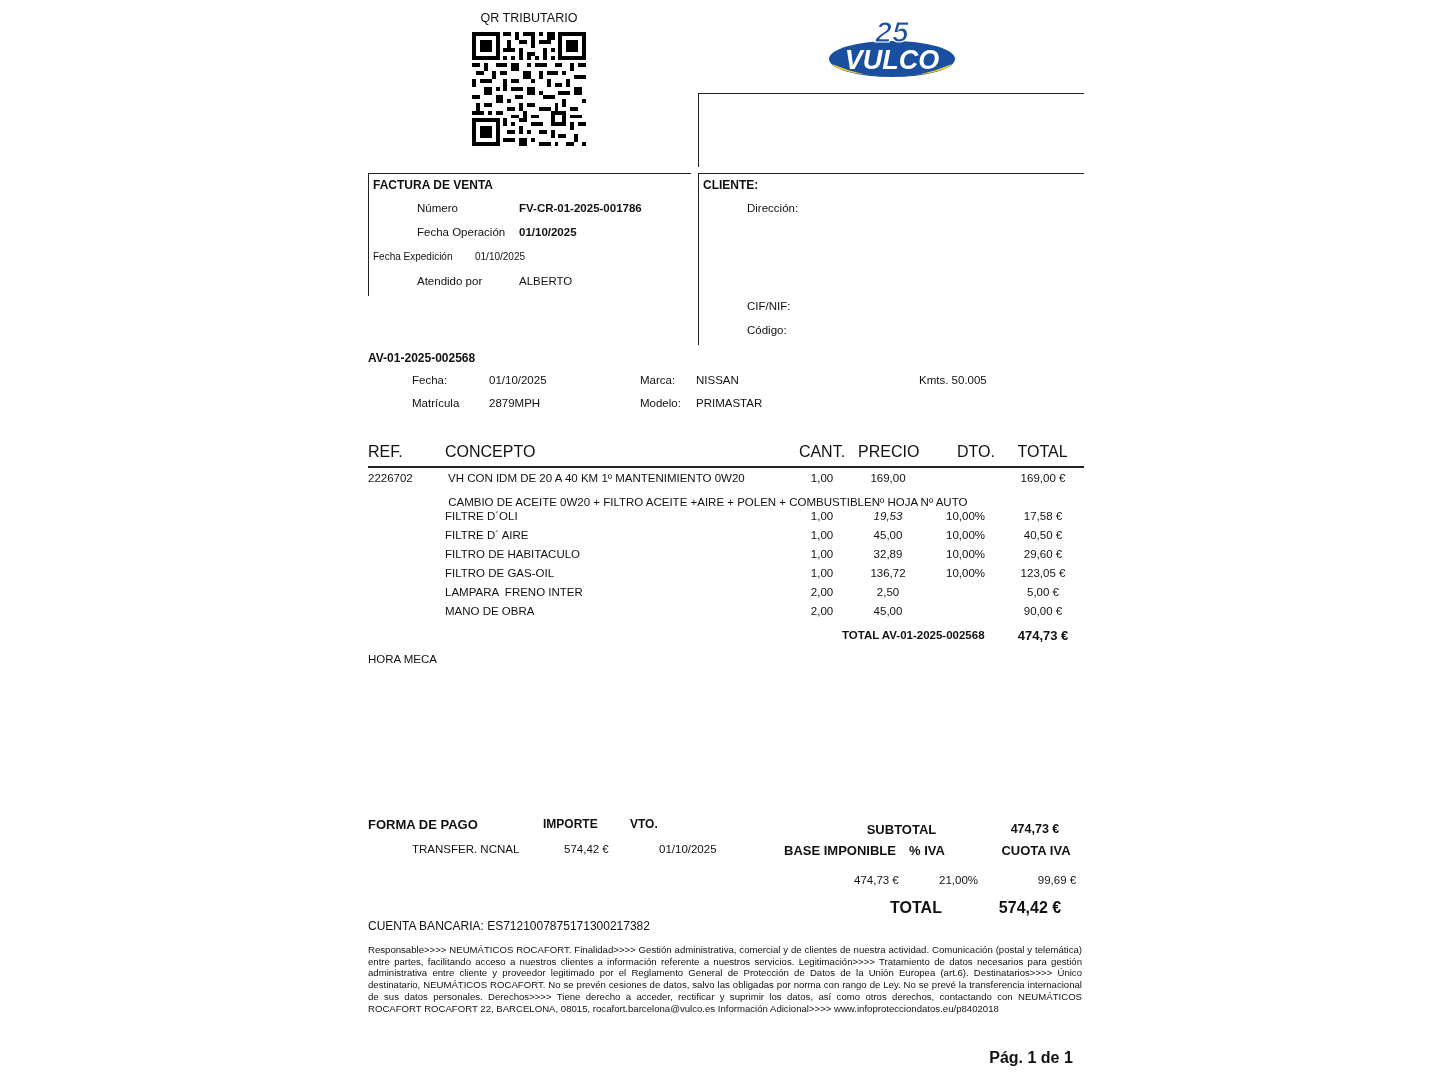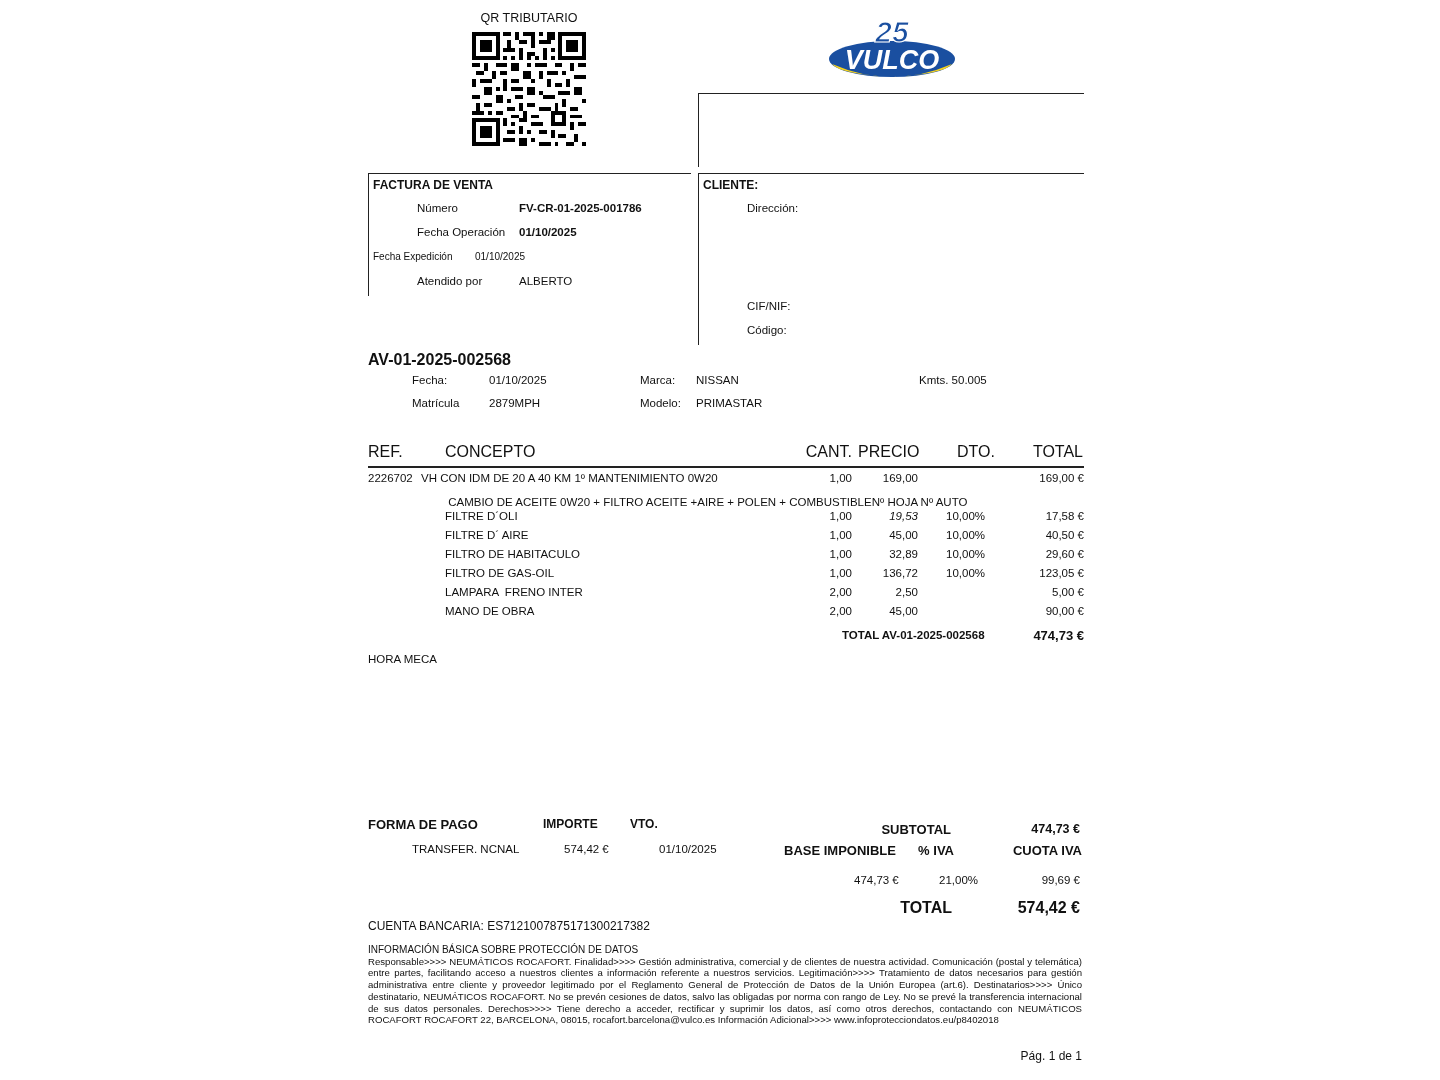--- a/index.html
+++ b/index.html
@@ -1,20 +1,20 @@
 <!DOCTYPE html>
 <html><head>
   <meta charset="utf-8">
   <style>
     * { box-sizing: border-box; margin: 0; padding: 0; }
     html, body { width: 1440px; height: 1080px; background: #ffffff; overflow: hidden; }
     body { position: relative; font-family: "Liberation Sans", "DejaVu Sans", sans-serif; color: #111; font-size: 12px; }
     .abs { position: absolute; white-space: nowrap; }
     .b { font-weight: bold; }
-    .r { text-align: right; }
+    .r { text-align: center; }
     .line-h { position: absolute; height: 1px; background: #222; }
     .line-v { position: absolute; width: 1px; background: #222; }
 
     
     .qr-title { left: 473px; top: 11px; width: 112px; text-align: center; font-size: 12.5px; }
     .qr { position: absolute; left: 472px; top: 32px; width: 114px; height: 114px; }
 
     
     .logo { position: absolute; left: 824px; top: 10px; width: 136px; height: 72px; }
 
@@ -175,21 +175,21 @@
 </div>
 
 <div>
   <div class="abs b" style="left:703px; top:178px; font-size:12px;">CLIENTE:</div>
   <div class="abs fv-label" style="left:703px; top:202px;">Dirección:</div>
   <div class="abs fv-label" style="left:703px; top:300px;">CIF/NIF:</div>
   <div class="abs fv-label" style="left:703px; top:324px;">Código:</div>
 </div>
 
 <div>
-  <div class="abs b" style="left:368px; top:351px; font-size:16px;">AV-01-2025-002568</div>
+  <div class="abs b" style="left:368px; top:351px; font-size:12px;">AV-01-2025-002568</div>
 
   <div class="abs fv-label" style="left:368px; top:374px;">Fecha:</div>
   <div class="abs fv-label" style="left:445px; top:374px;">01/10/2025</div>
   <div class="abs fv-label" style="left:596px; top:374px;">Marca:</div>
   <div class="abs fv-label" style="left:652px; top:374px;">NISSAN</div>
   <div class="abs fv-label" style="left:875px; top:374px;">Kmts. 50.005</div>
 
   <div class="abs fv-label" style="left:368px; top:397px;">Matrícula</div>
   <div class="abs fv-label" style="left:445px; top:397px;">2879MPH</div>
   <div class="abs fv-label" style="left:596px; top:397px;">Modelo:</div>
@@ -202,21 +202,21 @@
     <div class="abs th" style="left:445px;">CONCEPTO</div>
     <div class="abs th r" style="left:792px; width:60px;">CANT.</div>
     <div class="abs th r" style="left:858px; width:60px;">PRECIO</div>
     <div class="abs th" style="left:957px;">DTO.</div>
     <div class="abs th r" style="left:1002px; width:81px;">TOTAL</div>
   </div>
   <div class="line-h" style="left:368px; top:466px; width:716px; height:1.5px;"></div>
 
   <div>
     <div class="abs row" style="left:368px; top:472px;">2226702</div>
-    <div class="abs row" style="left:421px; top:472px;">VH CON IDM DE 20 A 40 KM 1º MANTENIMIENTO 0W20</div>
+    <div class="abs row" style="left:448px; top:472px;">VH CON IDM DE 20 A 40 KM 1º MANTENIMIENTO 0W20</div>
     <div class="abs row r" style="left:792px; top:472px; width:60px;">1,00</div>
     <div class="abs row r" style="left:858px; top:472px; width:60px;">169,00</div>
     <div class="abs row r" style="left:1002px; top:472px; width:82px;">169,00 €</div>
     <div class="abs row" style="left:445px; top:496px; white-space:pre;"> CAMBIO DE ACEITE 0W20 + FILTRO ACEITE +AIRE + POLEN + COMBUSTIBLENº HOJA Nº AUTO</div>
   </div>
 
   <div>
     <div class="abs row" style="left:445px; top:510px;">FILTRE D´OLI</div>
     <div class="abs row r" style="left:792px; top:510px; width:60px;">1,00</div>
     <div class="abs row r" style="left:858px; top:510px; width:60px;font-style:italic;">19,53</div>
@@ -289,17 +289,16 @@
 
   <div class="abs fv-label r" style="left:810px; top:874px; width:80px;">474,73 €</div>
   <div class="abs fv-label r" style="left:895px; top:874px; width:57px;">21,00%</div>
   <div class="abs fv-label r" style="left:990px; top:874px; width:90px;">99,69 €</div>
 
   <div class="abs b r" style="left:880px; top:899px; width:72px; font-size:16px;">TOTAL</div>
   <div class="abs b r" style="left:980px; top:899px; width:100px; font-size:16px;">574,42 €</div>
 </div>
 
 <div class="legal">
-  <div class="legal-title">INFORMACIÓN BÁSICA SOBRE PROTECCIÓN DE DATOS</div>
   <div class="legal-body">Responsable&gt;&gt;&gt;&gt; NEUMÁTICOS ROCAFORT. Finalidad&gt;&gt;&gt;&gt; Gestión administrativa, comercial y de clientes de nuestra actividad. Comunicación (postal y telemática) entre partes, facilitando acceso a nuestros clientes a información referente a nuestros servicios. Legitimación&gt;&gt;&gt;&gt; Tratamiento de datos necesarios para gestión administrativa entre cliente y proveedor legitimado por el Reglamento General de Protección de Datos de la Unión Europea (art.6). Destinatarios&gt;&gt;&gt;&gt; Único destinatario, NEUMÁTICOS ROCAFORT. No se prevén cesiones de datos, salvo las obligadas por norma con rango de Ley. No se prevé la transferencia internacional de sus datos personales. Derechos&gt;&gt;&gt;&gt; Tiene derecho a acceder, rectificar y suprimir los datos, así como otros derechos, contactando con NEUMÁTICOS ROCAFORT ROCAFORT 22, BARCELONA, 08015, rocafort.barcelona@vulco.es Información Adicional&gt;&gt;&gt;&gt; www.infoprotecciondatos.eu/p8402018</div>
 </div>
 
-<div class="abs r" style="left:980px; top:1049px; width:102px; font-size:12px;">Pág. 1 de 1</div>
+<div class="abs r" style="left:980px; top:1049px; width:102px; font-size:16px;font-weight:bold;">Pág. 1 de 1</div>
 
 </body></html>

